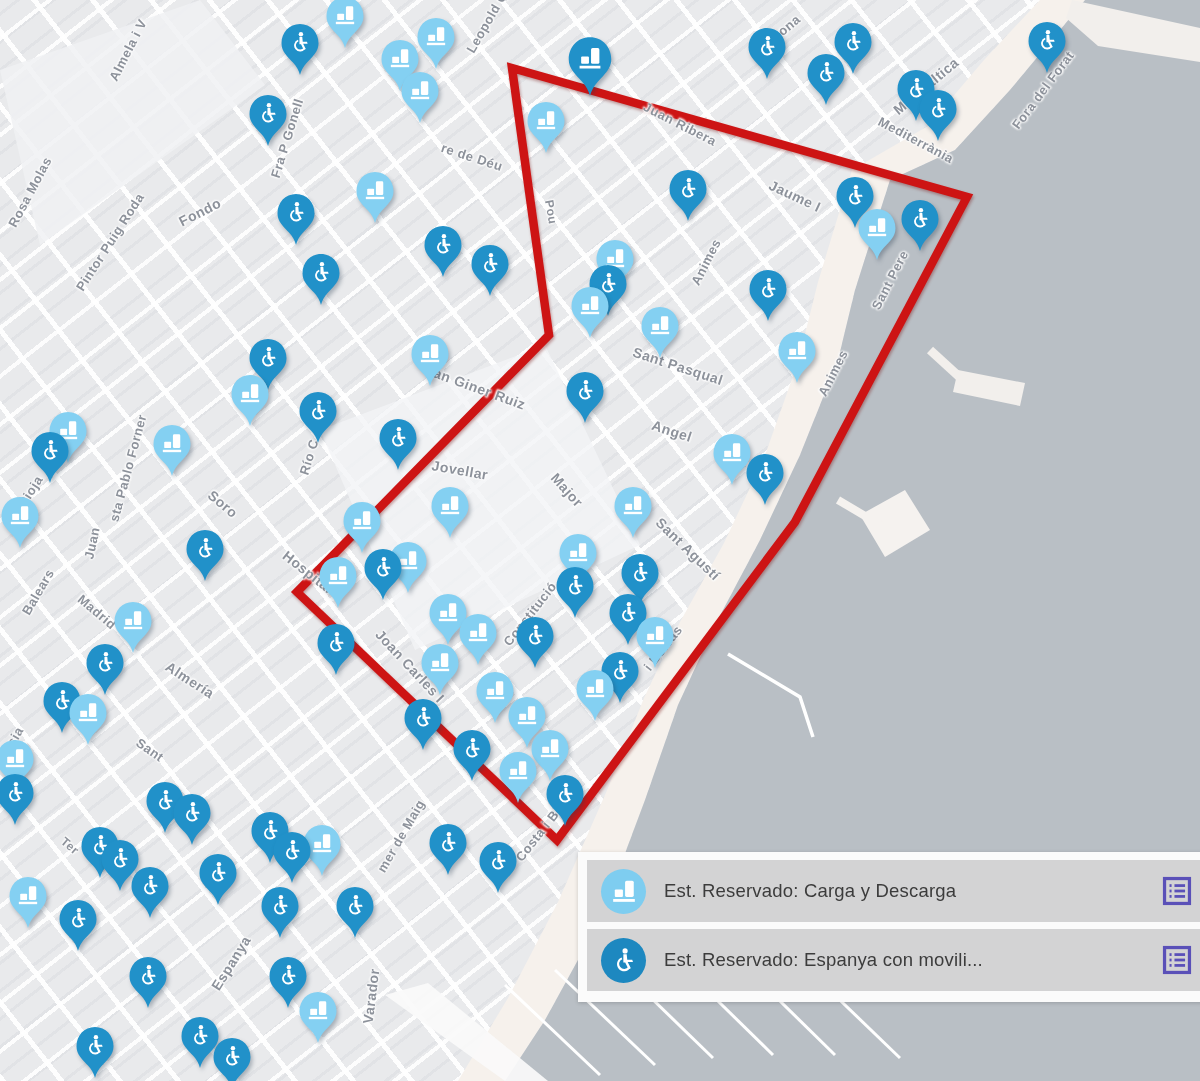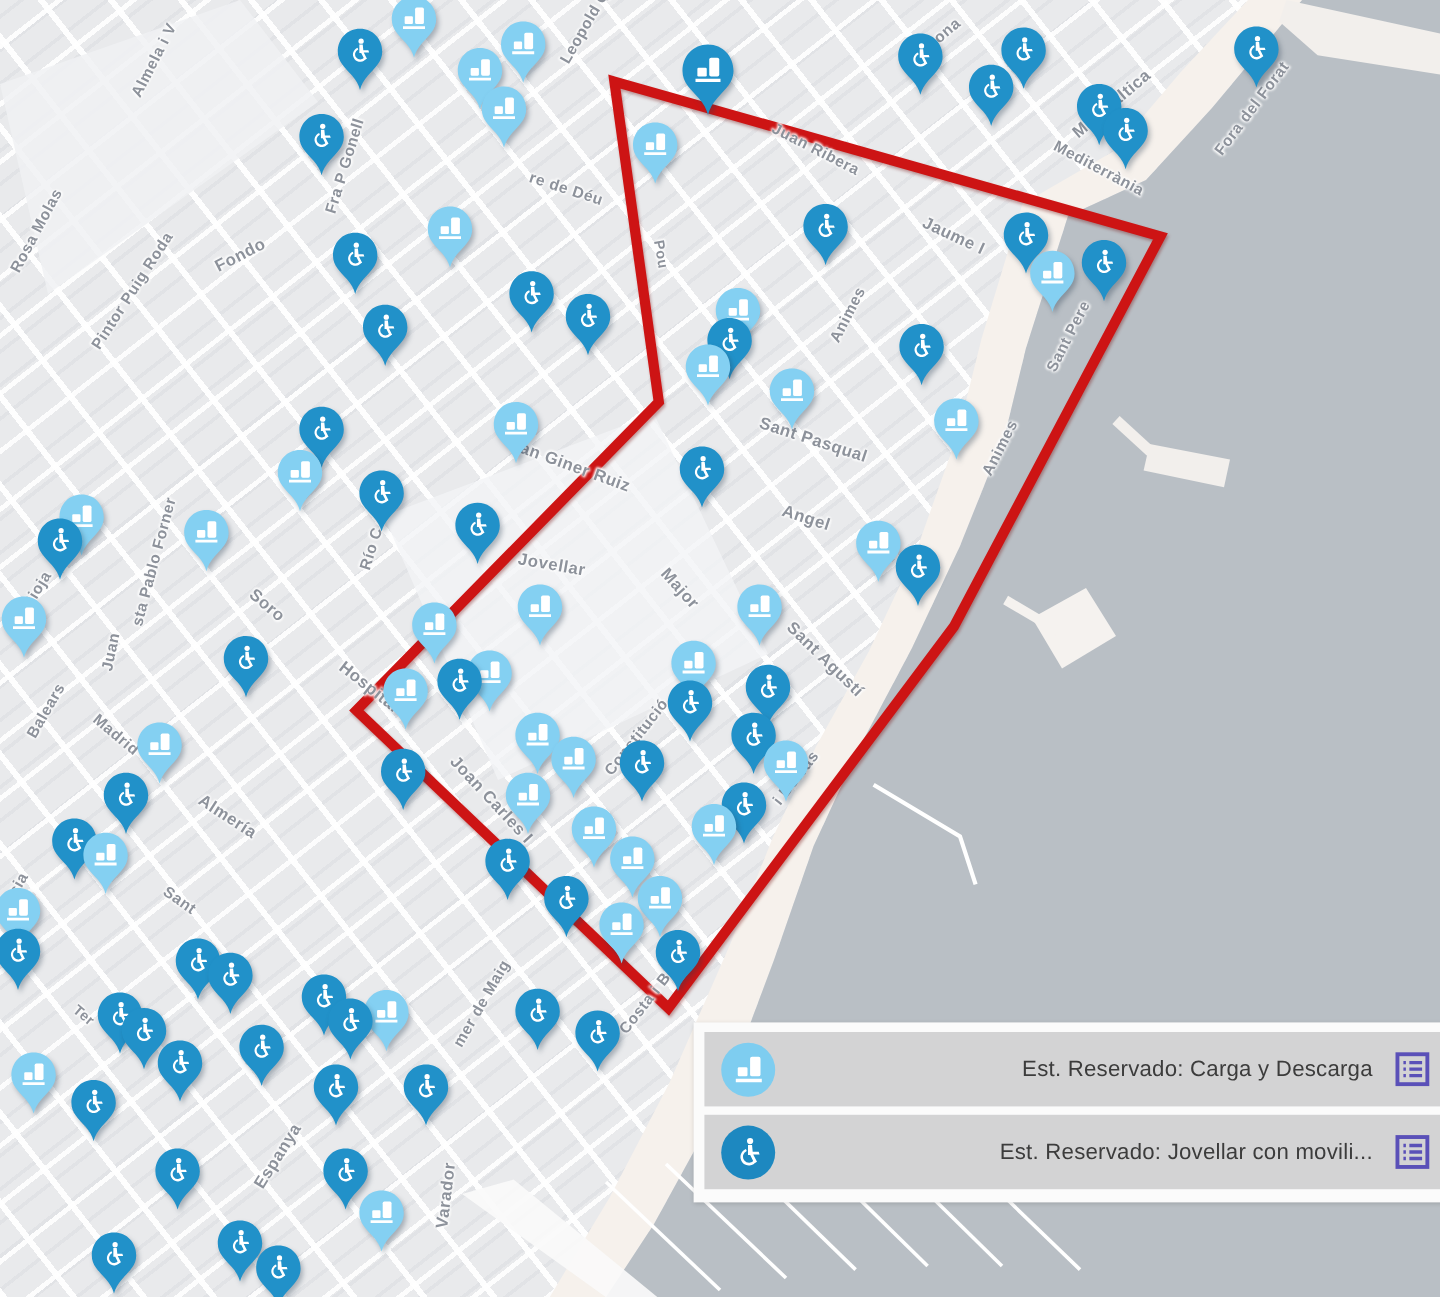--- a/index.html
+++ b/index.html
@@ -28,21 +28,21 @@
   #legend{position:absolute;left:578px;top:852px;width:630px;height:150px;
     background:#fbfbfb;box-shadow:0 1px 4px rgba(0,0,0,.18);
     padding:8px 0 8px 9px;box-sizing:border-box;}
   .legend-row{display:flex;align-items:center;height:62px;background:#d3d3d4;
     margin-bottom:7px;padding:0 16px 0 14px;gap:18px;}
   .legend-row:last-child{margin-bottom:0;}
   .legend-badge{width:45px;height:45px;border-radius:50%;flex:0 0 45px;
     display:flex;align-items:center;justify-content:center;}
   .legend-badge svg{width:26px;height:26px;}
   .legend-label{flex:1;font-size:18.5px;color:#3c3c3c;letter-spacing:.2px;white-space:nowrap;
-    overflow:hidden;text-align:right;}
+    overflow:hidden;}
   .legend-action{width:30px;height:30px;flex:0 0 30px;cursor:pointer;}
 </style>
 </head>
 <body>
 
 <div id="stage">
   <div id="map">
 
     <svg id="geo" width="1200" height="1081" viewBox="0 0 1200 1081">
 
@@ -1088,21 +1088,21 @@
       </svg>
     </div>
     <div class="legend-row">
       <div class="legend-badge" style="background:#1d88c0">
         <svg viewBox="0 0 24 24">
             <circle cx="13" cy="3.6" r="2.4" fill="#fff"></circle>
             <path d="M11.4 6.6 h3.1 l.5 5.2 h4.6 l.7 2.1 h-4.9 l2.9 5.6 -2.1 1.1 -3.1-6.2 h-1.7 z" fill="#fff"></path>
             <path d="M9.8 9.6 a6.6 6.6 0 1 0 8 9.6 l-1.7-1 a4.7 4.7 0 1 1 -5.7-7 z" fill="#fff"></path>
           </svg>
       </div>
-      <div class="legend-label">Est. Reservado: Jovellar con movili...</div>
+      <div class="legend-label">Est. Reservado: Espanya con movili...</div>
       <svg class="legend-action" viewBox="0 0 26 26">
         <rect x="2.2" y="2.2" width="21.6" height="21.6" fill="none" stroke="#5a50b8" stroke-width="2.8"></rect>
         <g stroke="#5a50b8" stroke-width="2.4">
           <line x1="6.5" y1="8.3" x2="8.3" y2="8.3"></line>
             <line x1="10.8" y1="8.3" x2="20" y2="8.3"></line>
           <line x1="6.5" y1="13" x2="8.3" y2="13"></line>
             <line x1="10.8" y1="13" x2="20" y2="13"></line>
           <line x1="6.5" y1="17.7" x2="8.3" y2="17.7"></line>
             <line x1="10.8" y1="17.7" x2="20" y2="17.7"></line>
         </g>

